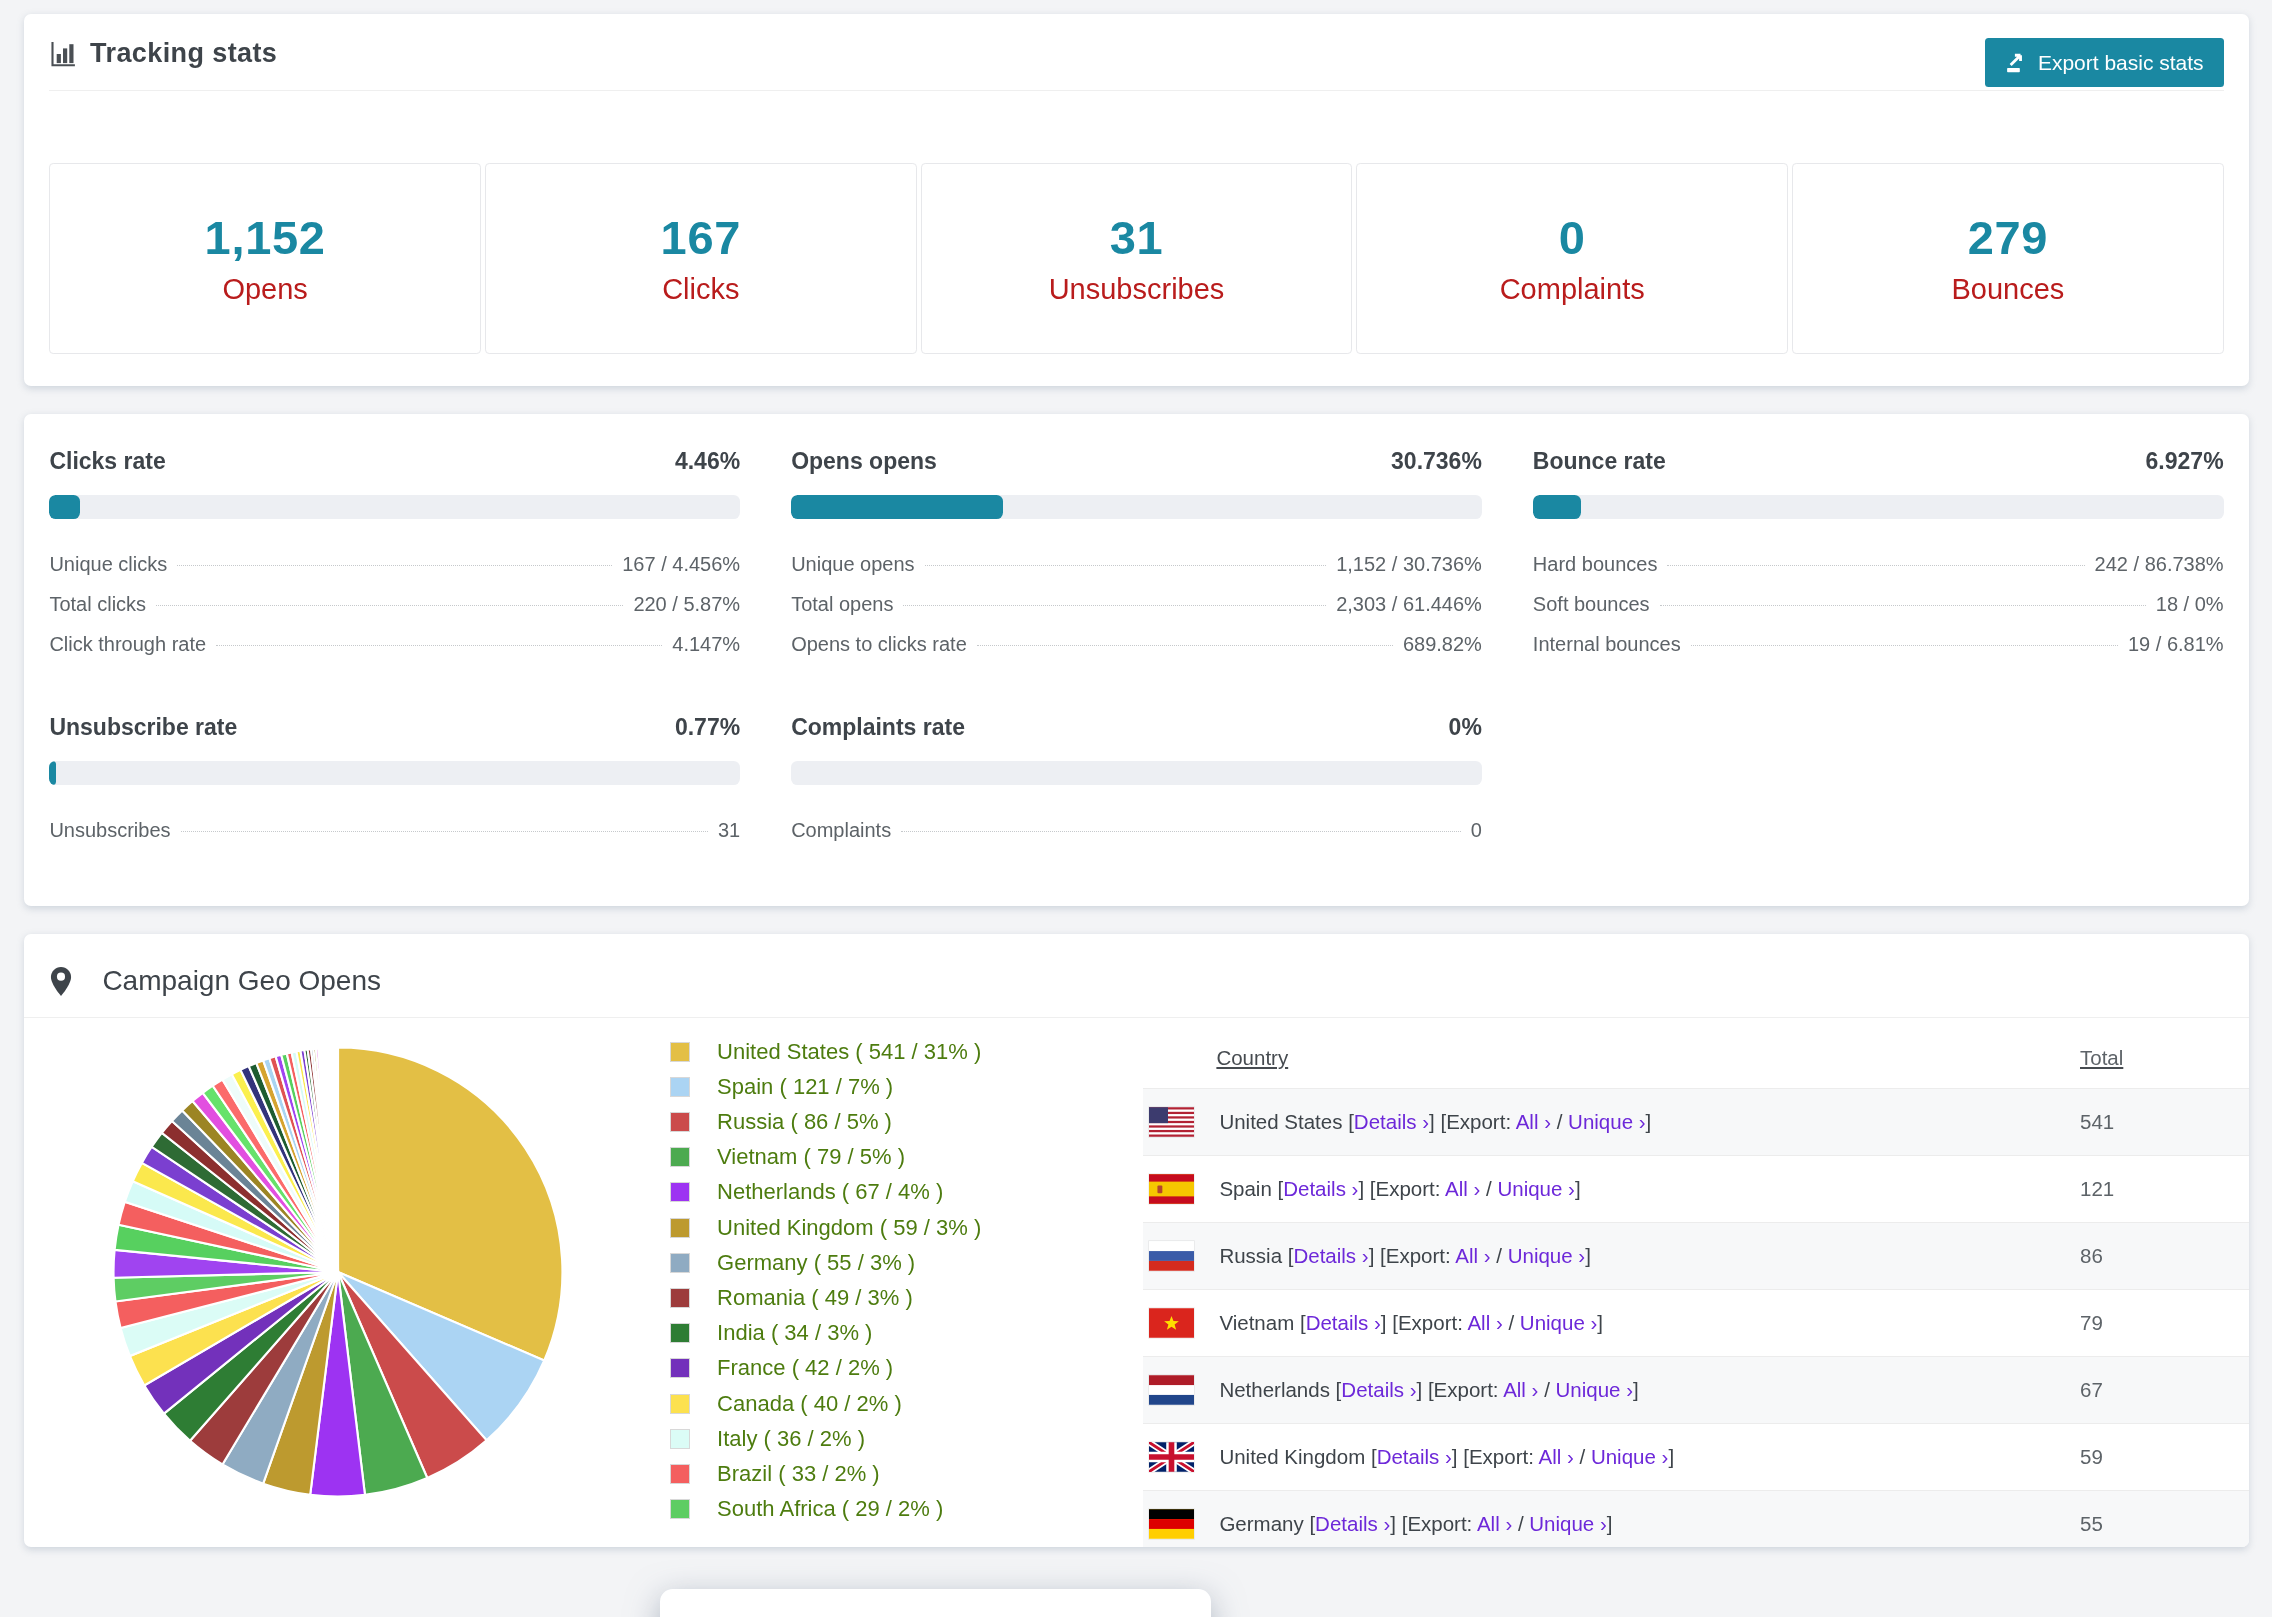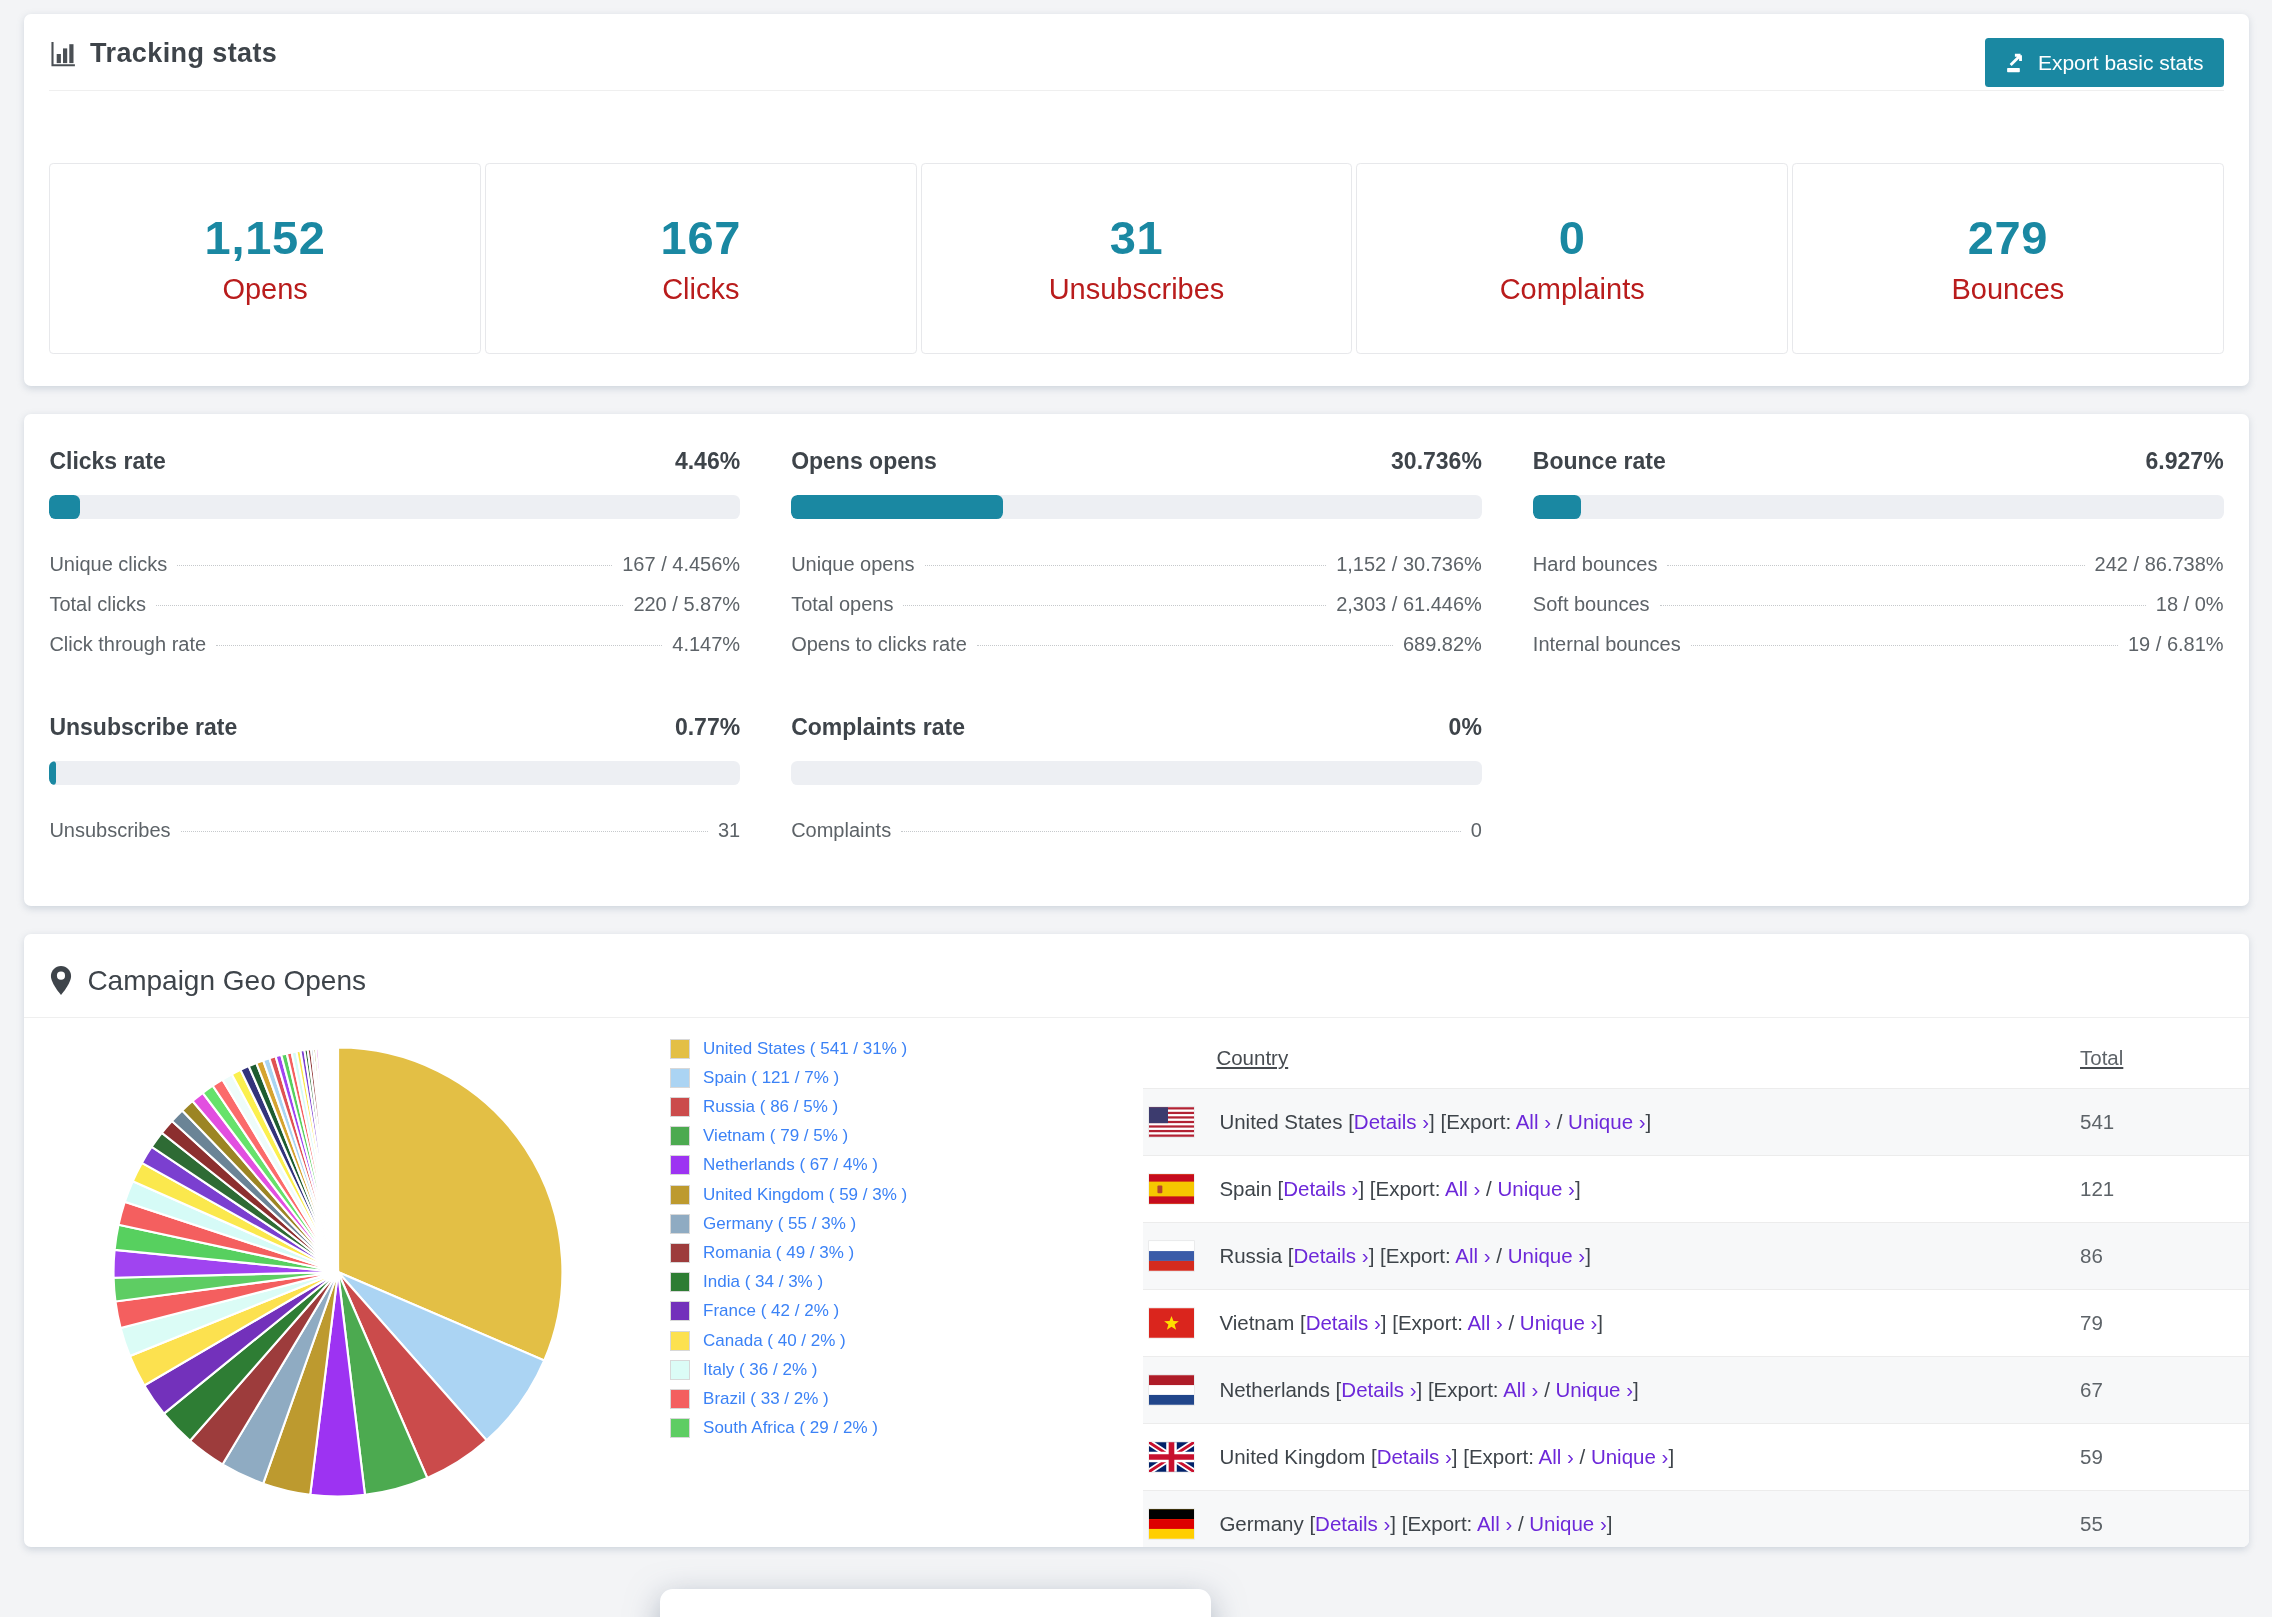--- a/index.html
+++ b/index.html
@@ -44,29 +44,29 @@
   .rate-title { font-size:23px; font-weight:700; color:#3e444a; }
   .rate-value { font-size:23px; font-weight:700; color:#3e444a; }
   .progress { margin-top:20px; height:24px; background:#edeff3; border-radius:6.4px; overflow:hidden; }
   .progress-fill { height:100%; background:#1a88a2; border-radius:6.4px; }
   .rate-rows { margin-top:34px; }
   .rate-row { display:flex; align-items:baseline; margin-top:17px; font-size:20px; color:#5d6368; }
   .rate-row:first-child { margin-top:0; }
   .leader { flex:1; border-bottom:1.4px dotted #c6c9cc; margin:0 10px; transform:translateY(-5px); }
   
   .card-geo { margin-top:28px; height:613px; overflow:hidden; padding:31px 0 0 25.4px; }
-  .geo-head { display:flex; align-items:flex-start; gap:14px; }
+  .geo-head { display:flex; align-items:flex-end; gap:29px; }
   .geo-title { font-size:28px; font-weight:500; color:#3e444a; }
   .geo-divider { height:0.7px; background:#efefef; margin:20px 0 0 -25.4px; }
   .geo-content { display:flex; margin-top:10px; }
   .pie-wrap { width:621px; flex:0 0 auto; padding-left:49px; padding-top:4.2px; }
   .legend { width:473px; flex:0 0 auto; padding-top:11.3px; }
   .legend-item { display:flex; align-items:center; gap:12.7px; margin-bottom:9.2px; }
   .legend-swatch { width:20px; height:20px; border:1.4px solid #d8d8d8; flex:0 0 auto; }
-  .legend-label { font-size:17px; color:#3b82f6; }
+  .legend-label { font-size:22px; color:#4d7c0f;margin-left:14px; }
   .geo-table { flex:1; }
   .t-head { display:flex; height:61px; align-items:center; font-size:20.5px; color:#464b50;text-decoration:underline; }
   .t-row { display:flex; height:67px; align-items:center; font-size:20.5px; color:#3e444a; border-top:0.7px solid #ececec; }
   .t-row.alt { background:#f7f8f9; }
   .col-country { flex:1; display:flex; align-items:center; padding-left:5.6px; }
   .t-head .col-country { padding-left:73px; }
   .col-total { width:169px; flex:0 0 auto; color:#5d6368; }
   .flag { width:45px; height:30px; margin-right:25.4px; flex:0 0 auto; box-shadow:0 0 0 0.7px rgba(0,0,0,.08); }
   .country-text a { color:#6d28d9; text-decoration:none; cursor:pointer; }
   .country-text { color:#3e444a; }

